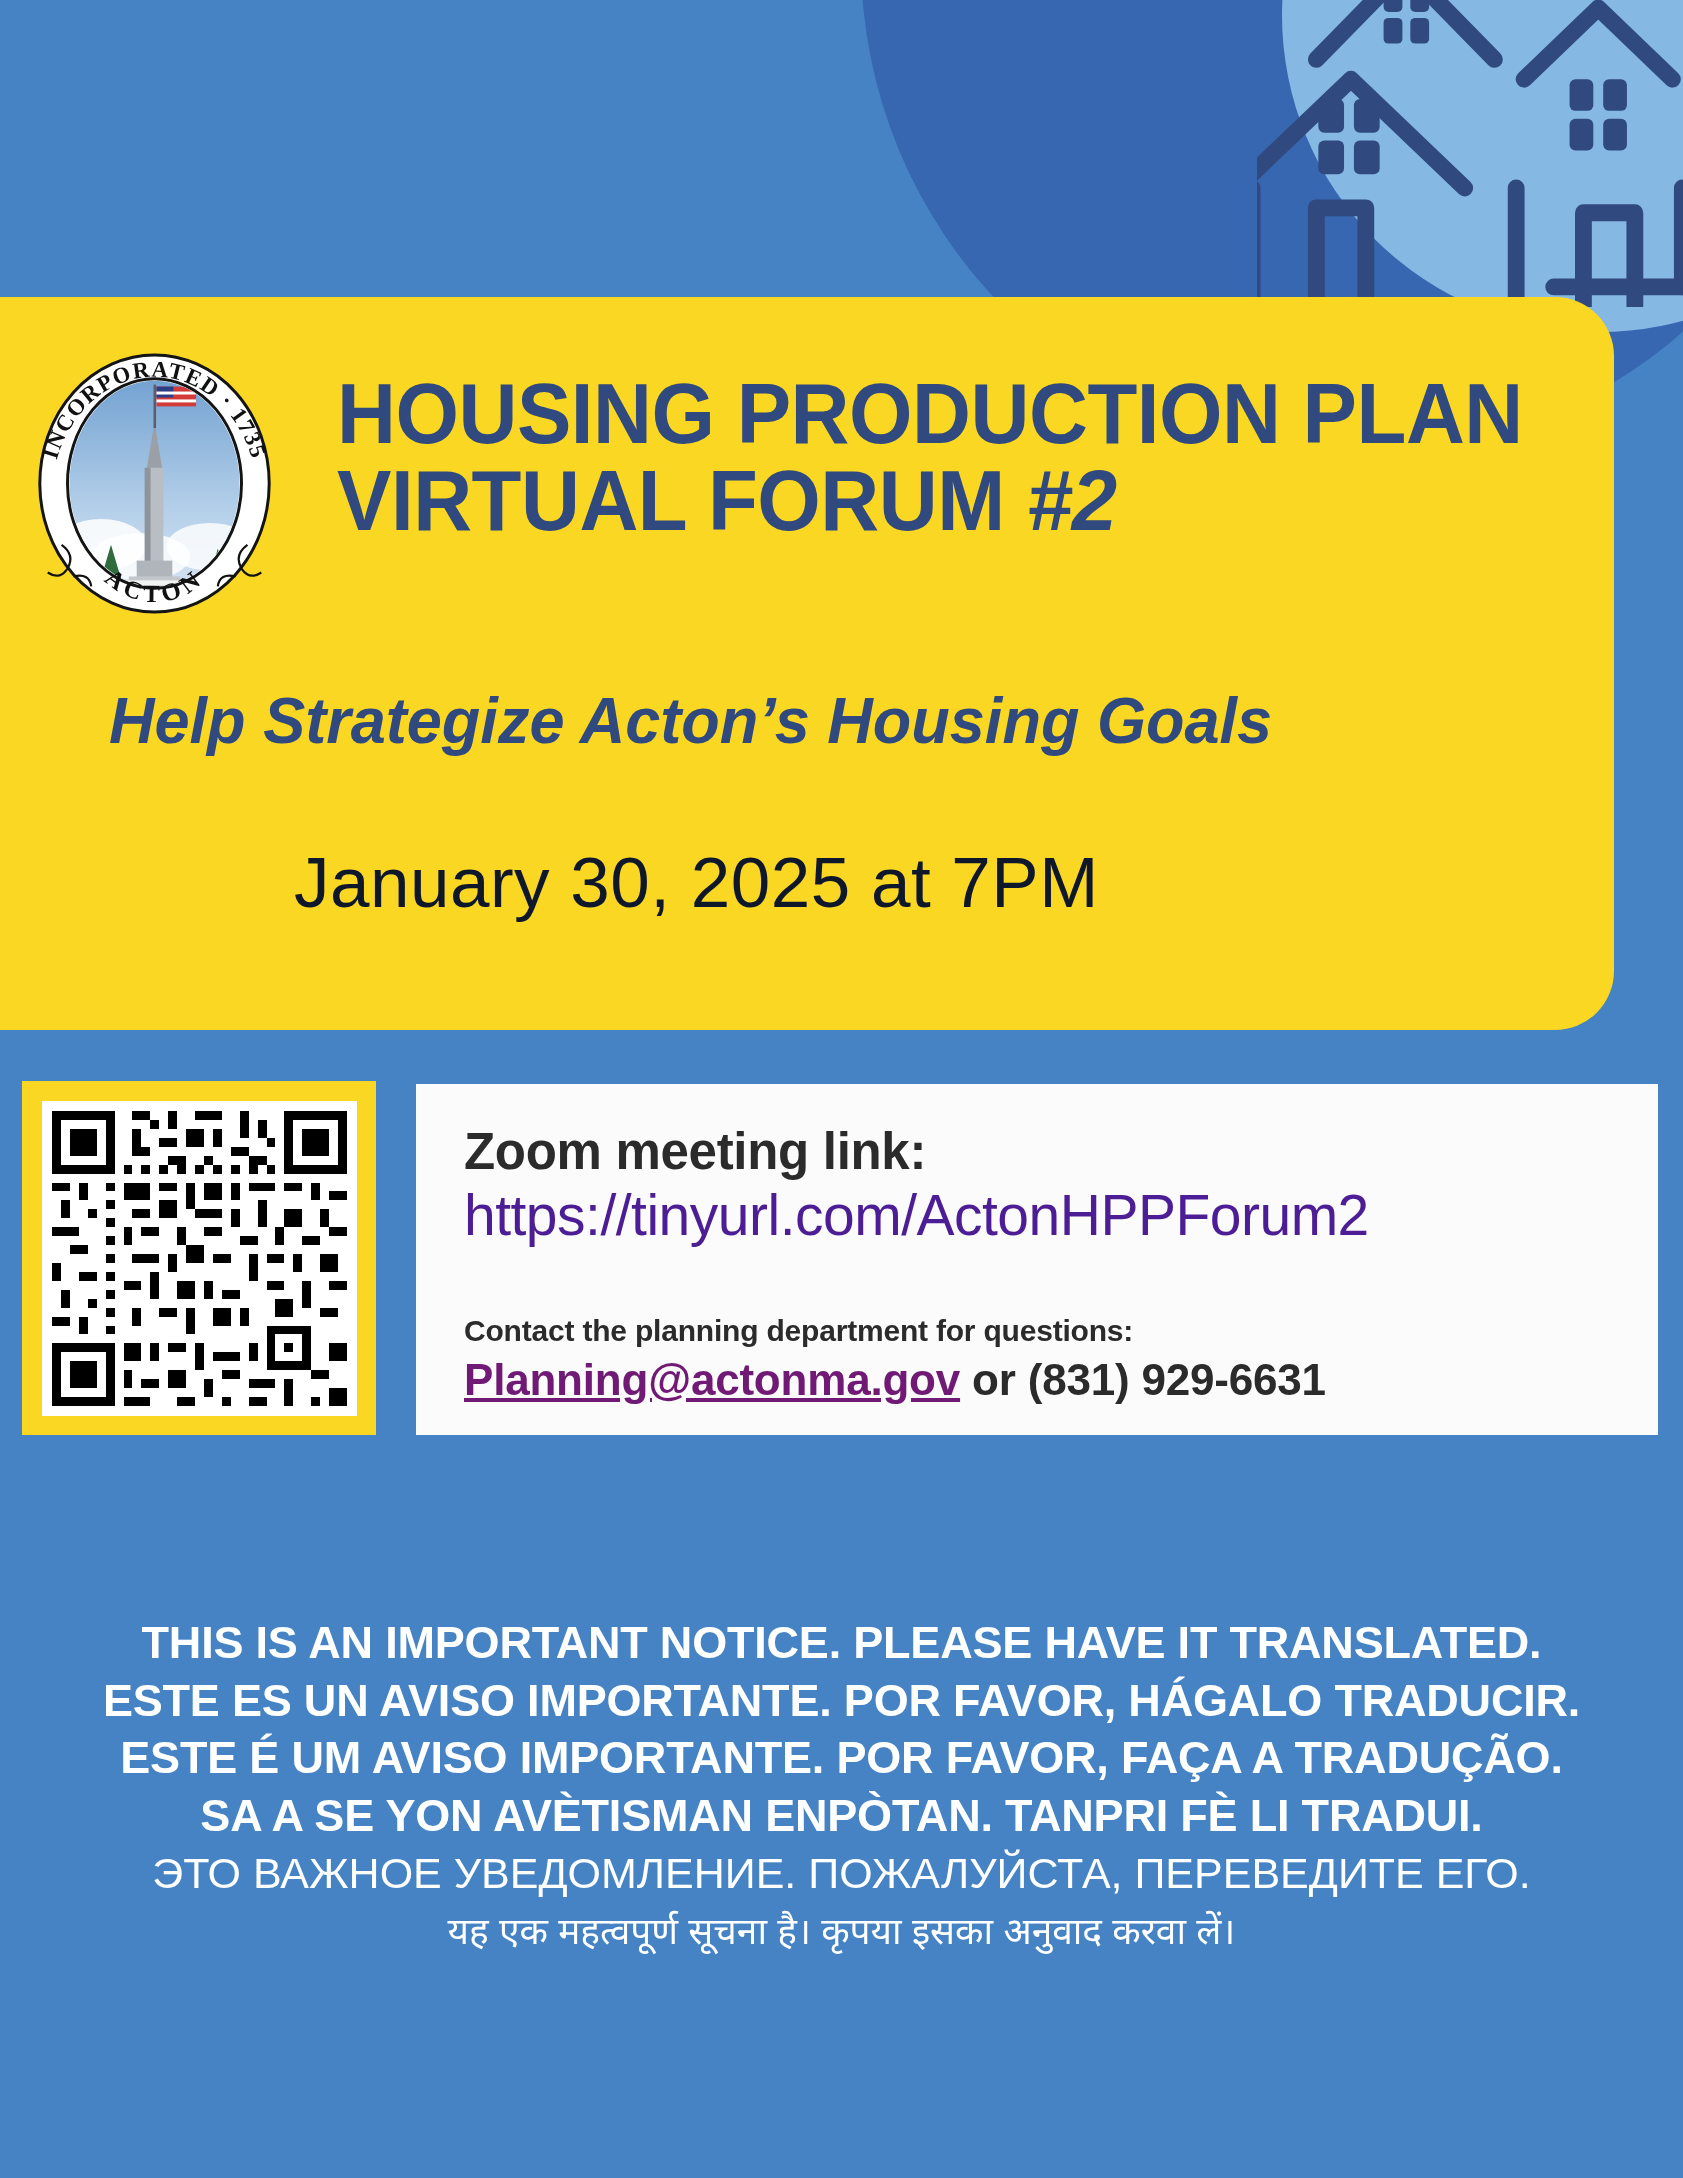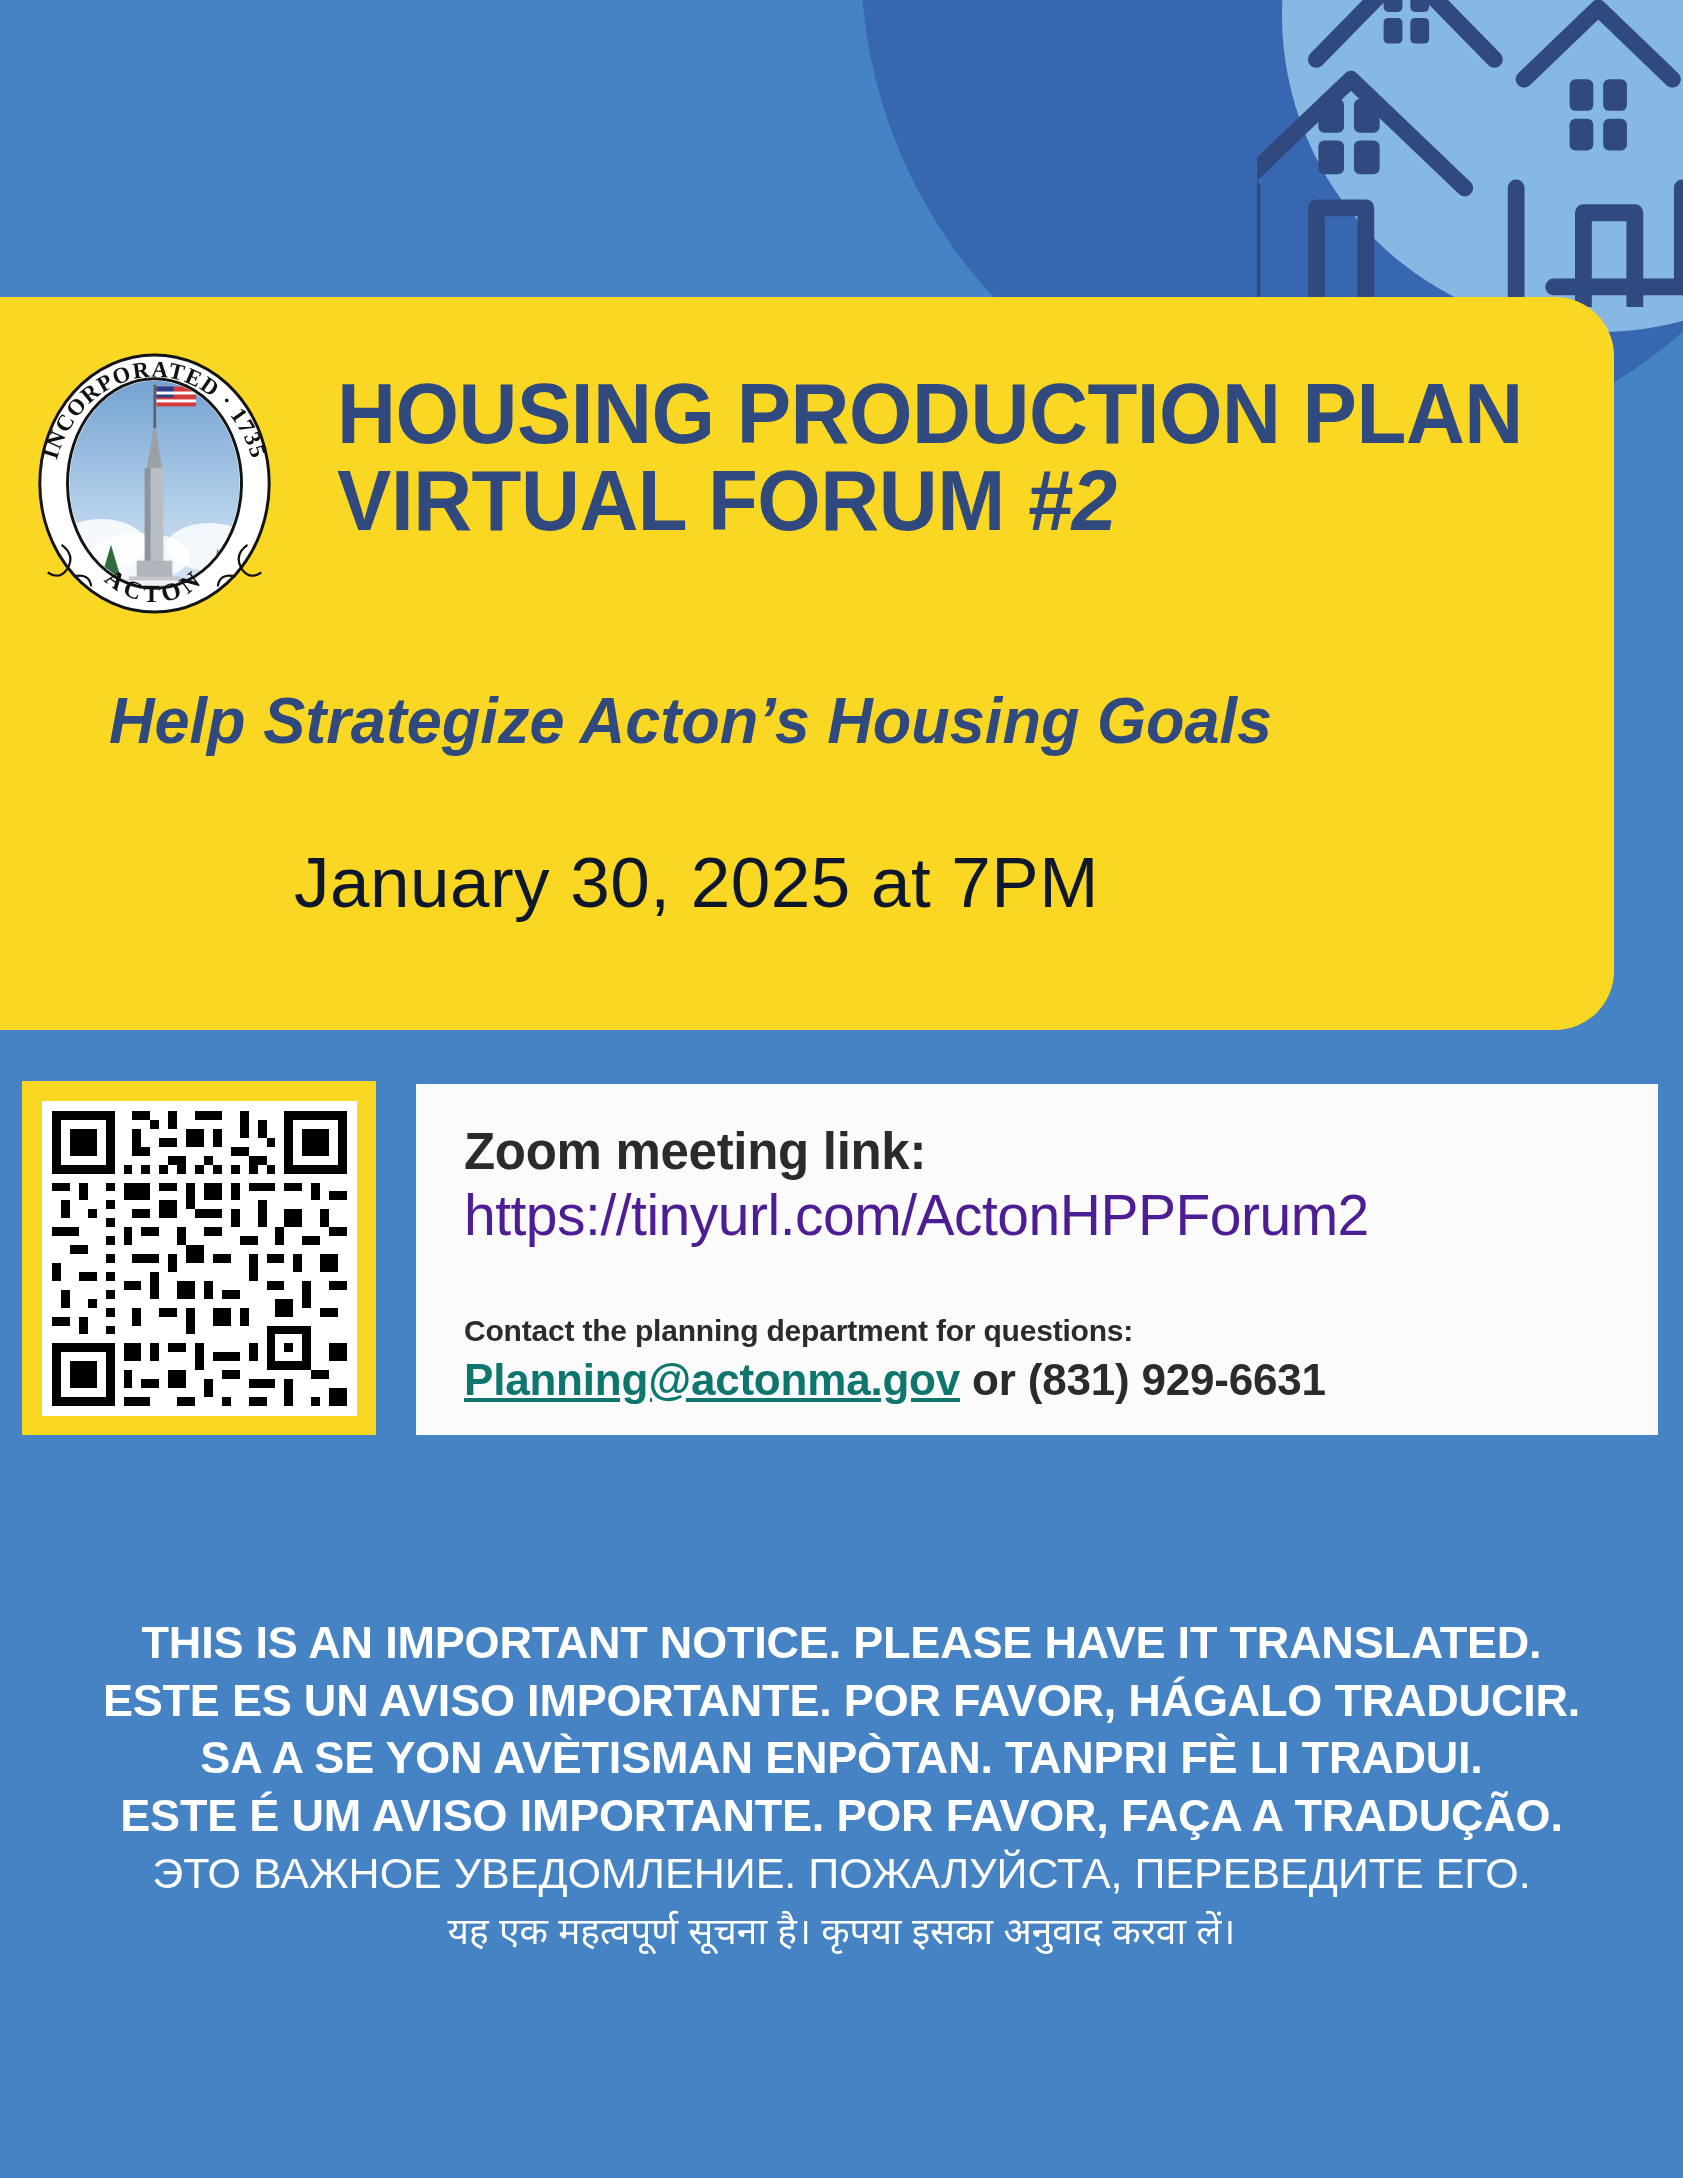--- a/index.html
+++ b/index.html
@@ -185,21 +185,21 @@
     font-weight: bold;
     font-size: 44px;
     color: #2b2b2b;
     line-height: 1.2;
     margin-top: 4px;
     letter-spacing: -0.2px;
   }
   .email-link {
     text-decoration: underline;
     text-underline-offset: 3px;
-    color: #0f766e;
+    color: #701a75;
   }
 
   
   .notice {
     position: absolute;
     left: 0;
     top: 1614px;
     width: 1683px;
     text-align: center;
     color: #ffffff;
@@ -513,20 +513,20 @@
       <div class="zoom-label">Zoom meeting link:</div>
       <div class="zoom-url">https://tinyurl.com/ActonHPPForum2</div>
       <div class="contact-line">Contact  the planning department for questions:</div>
       <div class="contact-line2"><span class="email-link">Planning@actonma.gov</span><span> or </span><span>(831) 929-6631</span></div>
     </div>
   </div>
 
   <div class="notice">
     <div class="n-bold">THIS IS AN IMPORTANT NOTICE. PLEASE HAVE IT TRANSLATED.</div>
     <div class="n-bold">ESTE ES UN AVISO IMPORTANTE. POR FAVOR, HÁGALO TRADUCIR.</div>
+    <div class="n-bold">ESTE É UM AVISO IMPORTANTE. POR FAVOR, FAÇA A TRADUÇÃO.</div>
     <div class="n-bold">SA A SE YON AVÈTISMAN ENPÒTAN. TANPRI FÈ LI TRADUI.</div>
-    <div class="n-bold">ESTE É UM AVISO IMPORTANTE. POR FAVOR, FAÇA A TRADUÇÃO.</div>
     <div class="n-ru">ЭТО ВАЖНОЕ УВЕДОМЛЕНИЕ. ПОЖАЛУЙСТА, ПЕРЕВЕДИТЕ ЕГО.</div>
     <div class="n-hi">यह एक महत्वपूर्ण सूचना है। कृपया इसका अनुवाद करवा लें।</div>
   </div>
 
 </div>
 
 
 </body></html>

